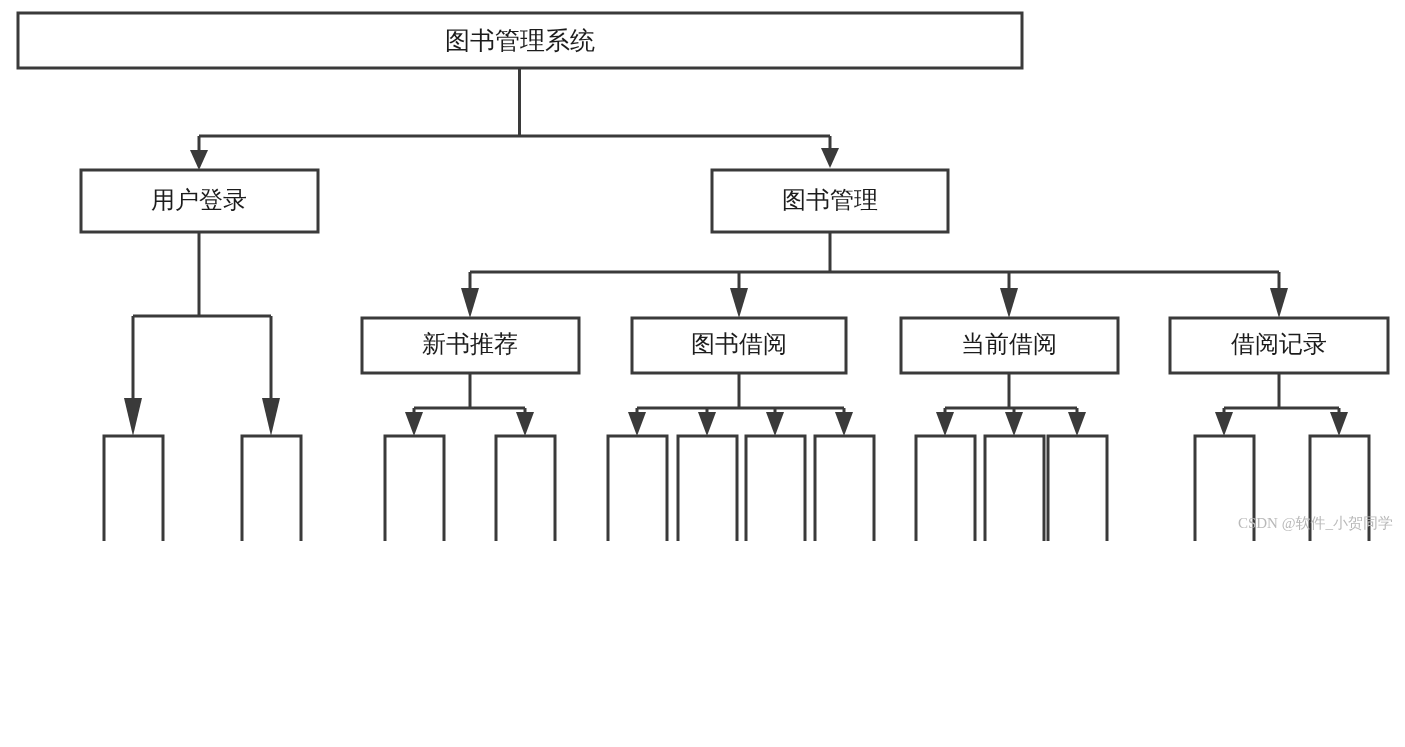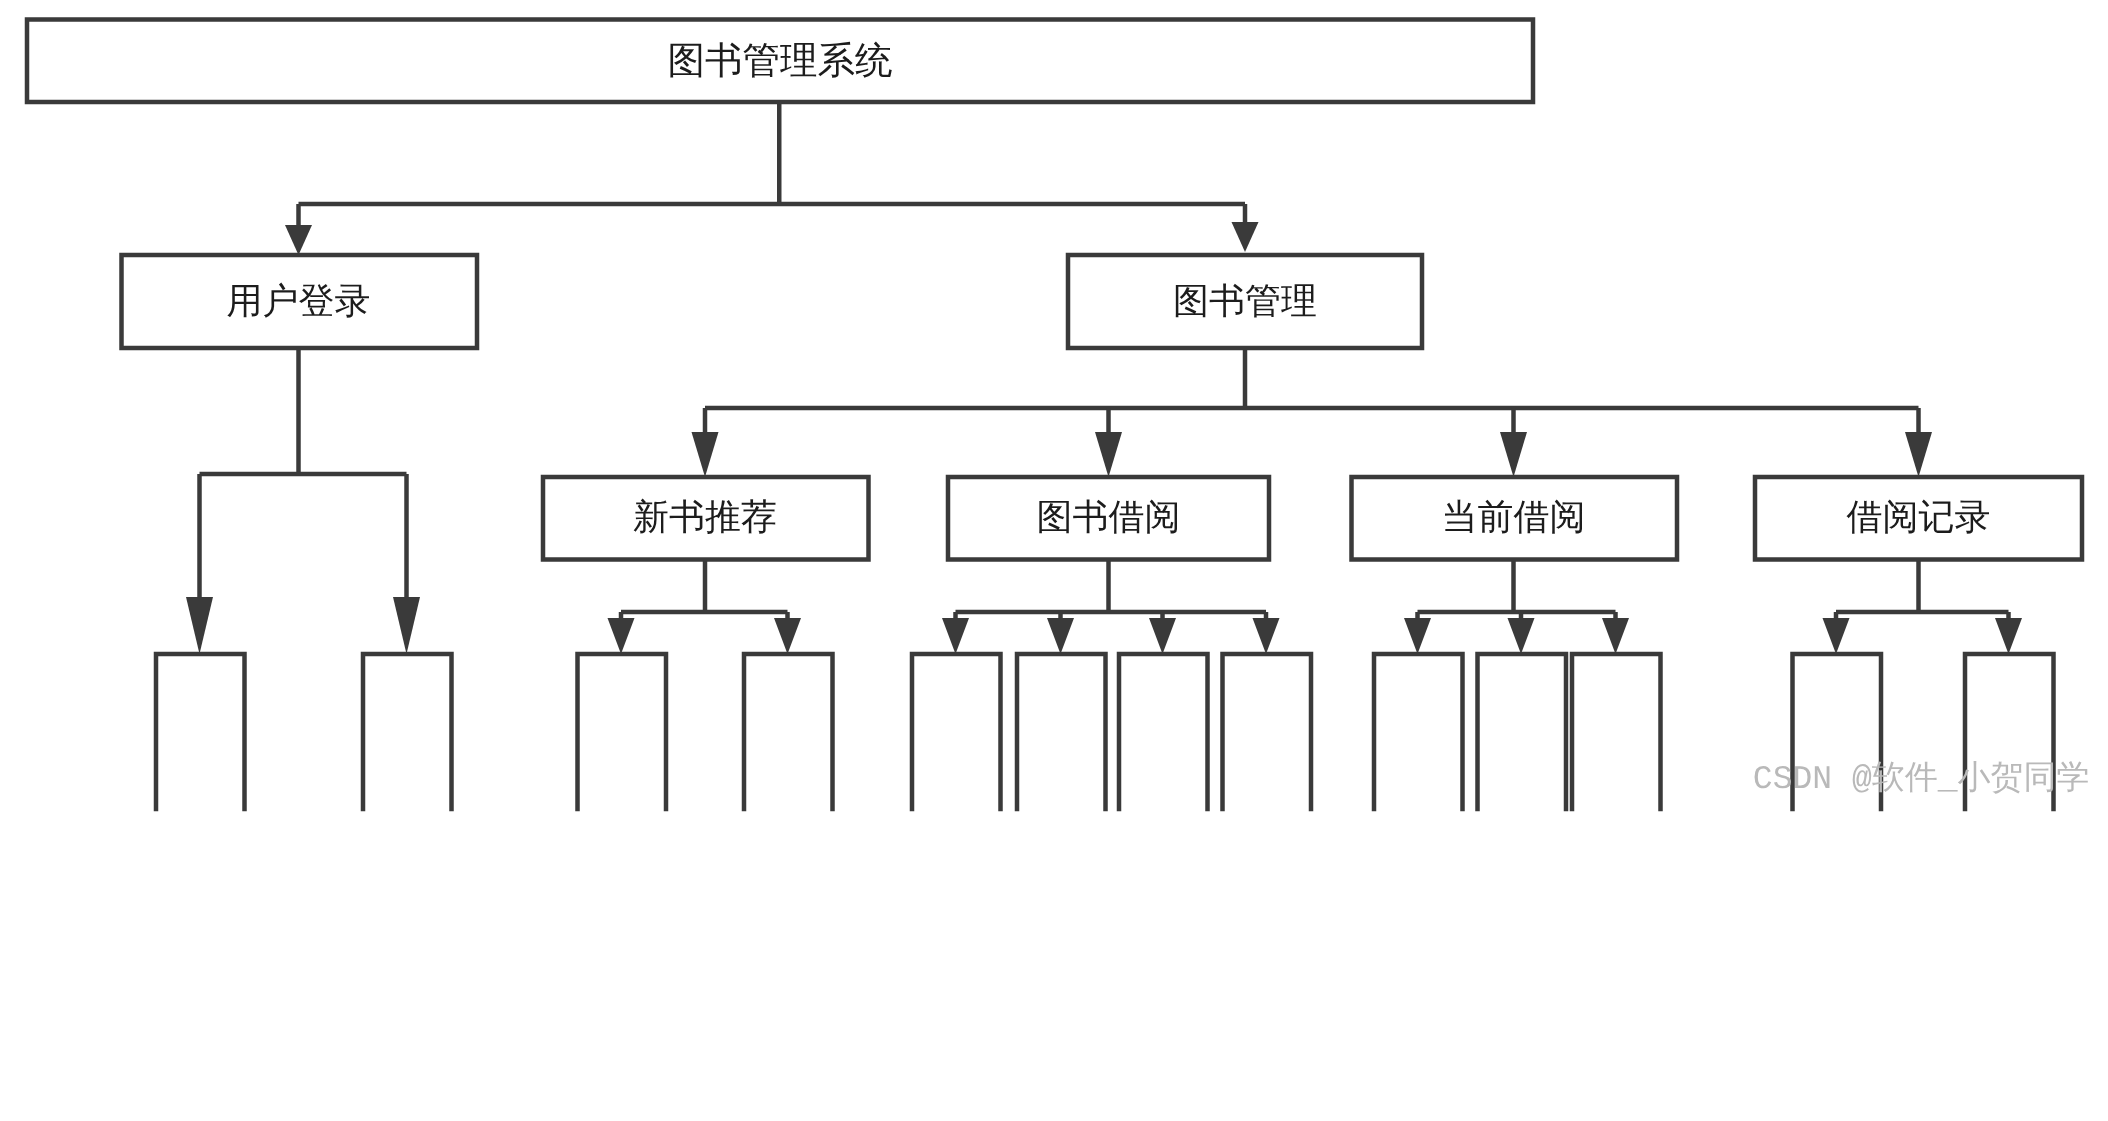--- a/index.html
+++ b/index.html
@@ -65,22 +65,22 @@
     line-height: 1.25;
     color: #1c1c1c;
     letter-spacing: 3px;
     white-space: nowrap;
     pointer-events: none;
   }
   .watermark {
     position: absolute;
     right: 12px;
     bottom: 8px;
-    font-family: Liberation Mono, monospace;
-    font-size: 22px;
+    font-family: Liberation Serif, serif;
+    font-size: 15px;
     color: #b9b9b9;
     white-space: nowrap;
   }
 </style>
 </head>
 <body>
 
 <div id="diagram-root">
 
   <svg id="flow-svg" viewBox="0 0 1405 747">

